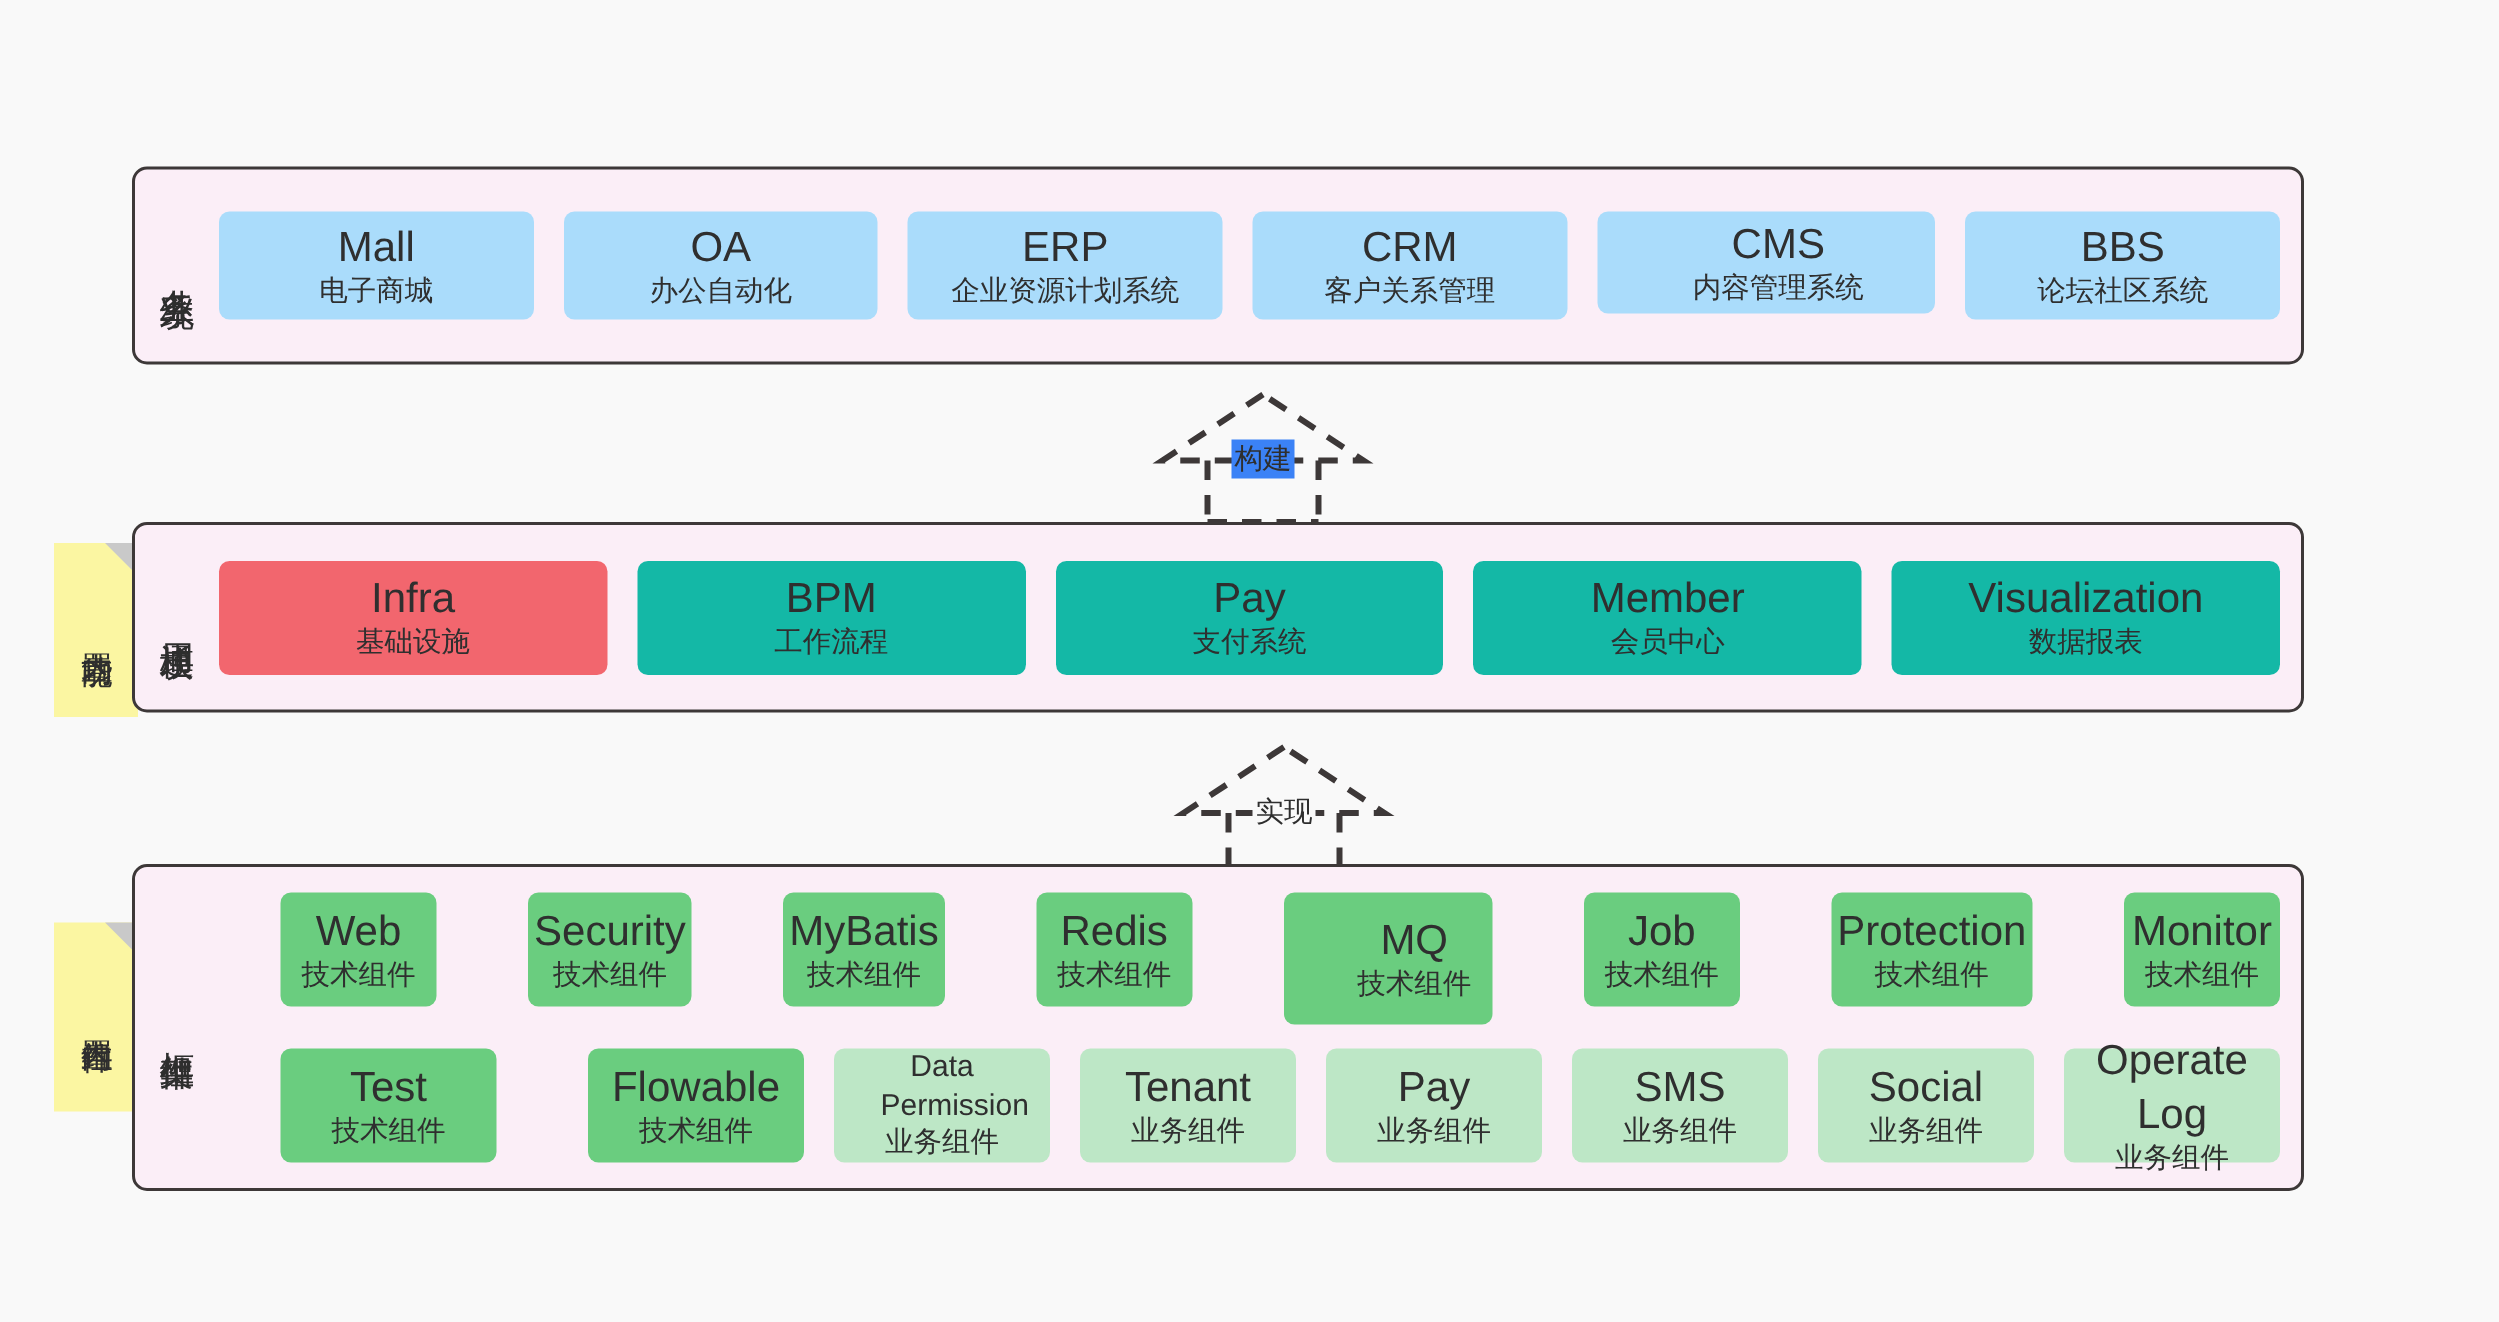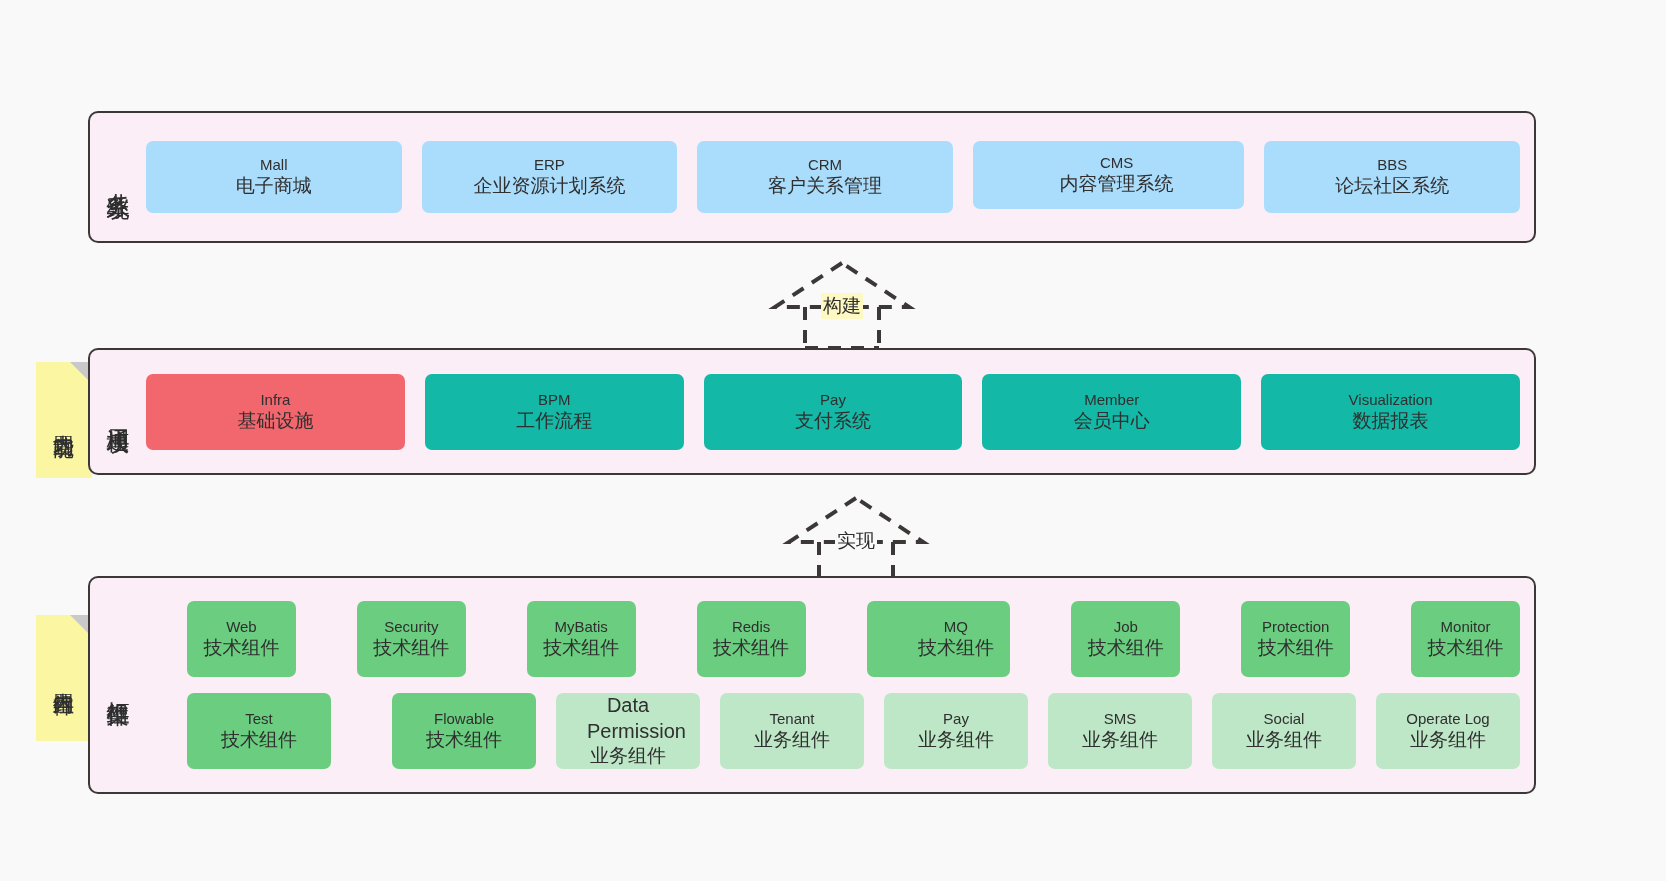--- a/index.html
+++ b/index.html
@@ -61,21 +61,21 @@
     display: flex;
     flex-direction: column;
     align-items: center;
     justify-content: center;
     text-align: center;
     box-sizing: border-box;
     padding: 6px 4px;
     line-height: 1.28;
     color: #2f2f2f;
   }
-  .node .n-en { font-size: 15px; }
+  .node .n-en { font-size: 28px; }
   .node .n-cn { font-size: 19px; }
   .node.three .n-en { font-size: 20px; }
 
   .c-blue      { background: #aadcfb; }
   .c-red       { background: #f2666e; }
   .c-pink      { background: #14b8a6; }
   .c-green     { background: #6acd7f; margin-left: 41px; }
   .c-lgreen    { background: #bde7c6; }
 
   
@@ -127,20 +127,24 @@
 
 <div class="layer" style="left:88px; top:111px; width:1448px; height:132px;">
   <div class="layer-title">业务系统</div>
   <div class="layer-body">
     <div class="row">
       <div class="cell node c-blue" style="height:72px;">
         <span class="n-en">Mall</span>
         <span class="n-cn">电子商城</span>
       </div>
       <div class="cell node c-blue" style="height:72px;">
+        <span class="n-en">OA</span>
+        <span class="n-cn">办公自动化</span>
+      </div>
+      <div class="cell node c-blue" style="height:72px;">
         <span class="n-en">ERP</span>
         <span class="n-cn">企业资源计划系统</span>
       </div>
       <div class="cell node c-blue" style="height:72px;">
         <span class="n-en">CRM</span>
         <span class="n-cn">客户关系管理</span>
       </div>
       <div class="cell node c-blue" style="height:68px;padding-left:20px;">
         <span class="n-en">CMS</span>
         <span class="n-cn">内容管理系统</span>
@@ -152,21 +156,21 @@
     </div>
   </div>
 </div>
 
 <div class="arrow" style="left:757px; top:255px;">
   <svg width="170" height="95" viewBox="0 0 170 95">
     <path d="M85 8 L18 52 L152 52 Z" fill="none" stroke="#3d3838" stroke-width="4" stroke-dasharray="13,10" stroke-linejoin="miter"></path>
     <path d="M48 52 L48 95 M122 52 L122 95" fill="none" stroke="#3d3838" stroke-width="4" stroke-dasharray="13,10"></path>
     <path d="M48 93 L122 93" fill="none" stroke="#3d3838" stroke-width="4" stroke-dasharray="13,10"></path>
   </svg>
-  <span class="arrow-label" style="bottom:auto; top:38px; background:#fef9c3; padding:0 2px;">构建</span>
+  <span class="arrow-label" style="bottom:auto; top:38px; background:#3b82f6; padding:0 2px;">构建</span>
 </div>
 
 <div class="sticky" style="left:36px; top:362px; height:116px;">
   <span class="fold"></span>
   <span>内置功能</span>
 </div>
 
 <div class="layer" style="left:88px; top:348px; width:1448px; height:127px;">
   <div class="layer-title">通用模块</div>
   <div class="layer-body">
@@ -223,21 +227,21 @@
         <span class="n-cn">技术组件</span>
       </div>
       <div class="cell node c-green" style="height:76px;">
         <span class="n-en">MyBatis</span>
         <span class="n-cn">技术组件</span>
       </div>
       <div class="cell node c-green" style="height:76px;">
         <span class="n-en">Redis</span>
         <span class="n-cn">技术组件</span>
       </div>
-      <div class="cell node c-green" style="height:76px;padding-left:39px;">
+      <div class="cell node c-green" style="height:88px;padding-left:39px;">
         <span class="n-en">MQ</span>
         <span class="n-cn">技术组件</span>
       </div>
       <div class="cell node c-green" style="height:76px;">
         <span class="n-en">Job</span>
         <span class="n-cn">技术组件</span>
       </div>
       <div class="cell node c-green" style="height:76px;">
         <span class="n-en">Protection</span>
         <span class="n-cn">技术组件</span>

